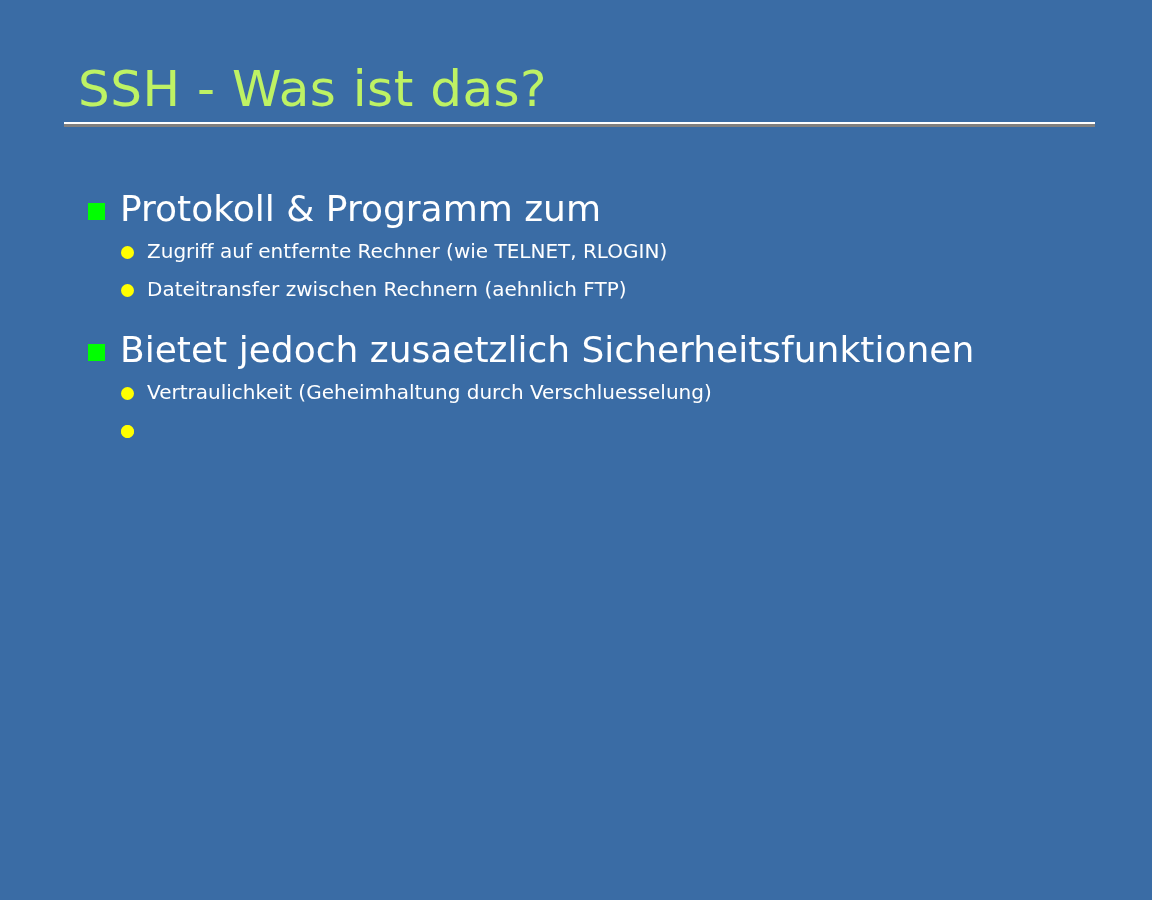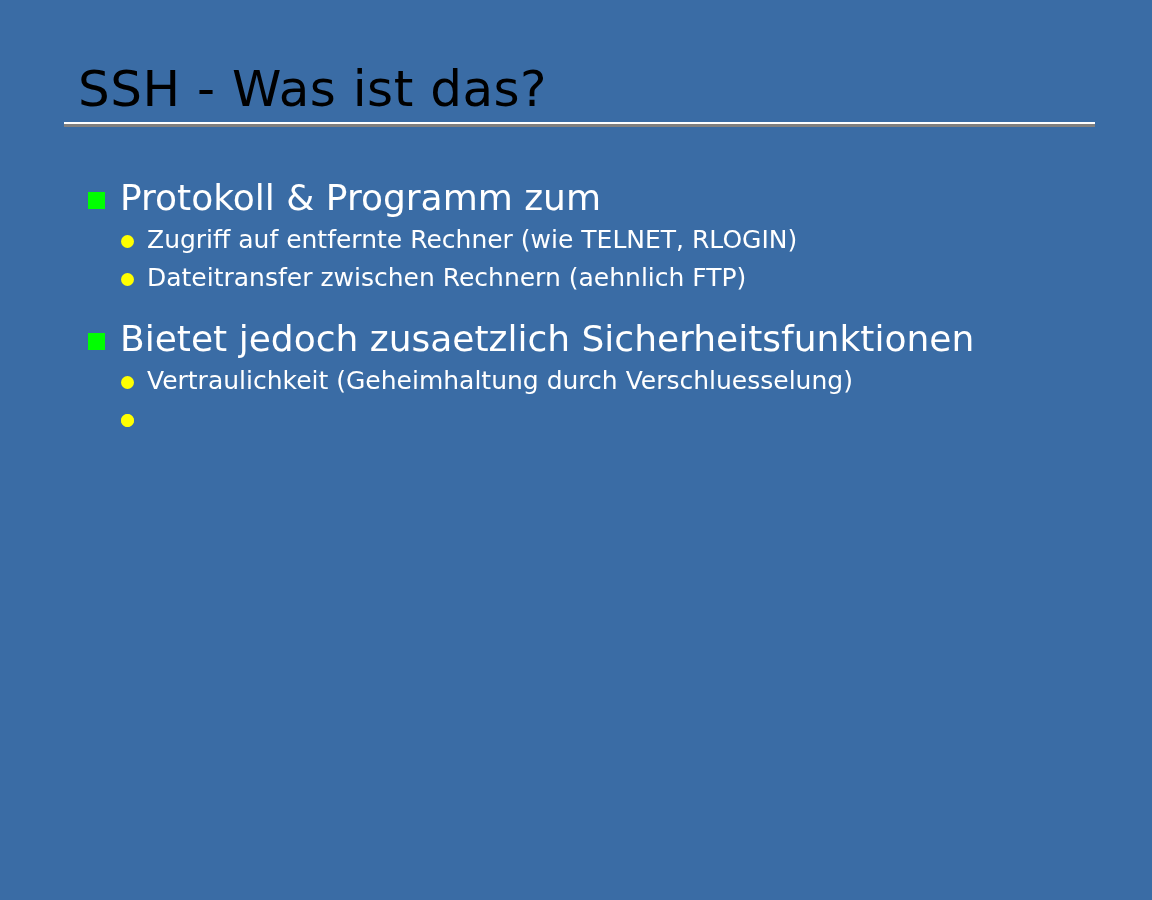--- a/index.html
+++ b/index.html
@@ -22,21 +22,21 @@
   }
 
   
   .title-block {
     position: absolute;
     left: 64px;
     top: 58px;
     width: 1032px;
   }
   .slide-title {
-    color: #000000;
+    color: #bef264;
     font-family: "DejaVu Sans", sans-serif;
     font-size: 50px;
     font-weight: 400;
     line-height: 62px;
     letter-spacing: 0.5px;
     white-space: nowrap;
     margin: 0;
     padding: 0 0 0 14px;
   }
   .title-rule {
@@ -45,21 +45,21 @@
     height: 5px;
     border-top: 2px solid #ffffff;
     border-bottom: 3px solid #808080;
     box-sizing: border-box;
   }
 
   
   .body-block {
     position: absolute;
     left: 0;
-    top: 175px;
+    top: 186px;
     width: 1148px;
   }
 
   .group {
     margin: 0;
   }
   .group + .group {
     margin-top: 19px;
   }
 
@@ -82,21 +82,21 @@
     left: 88px;
     top: 17px;
     width: 17px;
     height: 17px;
     background: #00ff00;
   }
 
   
   .lvl2 {
     padding-left: 147px;
-    font-size: 25px;
+    font-size: 20px;
     line-height: 38px;
   }
   .lvl2 .marker {
     position: absolute;
     left: 121px;
     top: 14px;
     width: 13px;
     height: 13px;
     border-radius: 50%;
     background: #ffff00;

